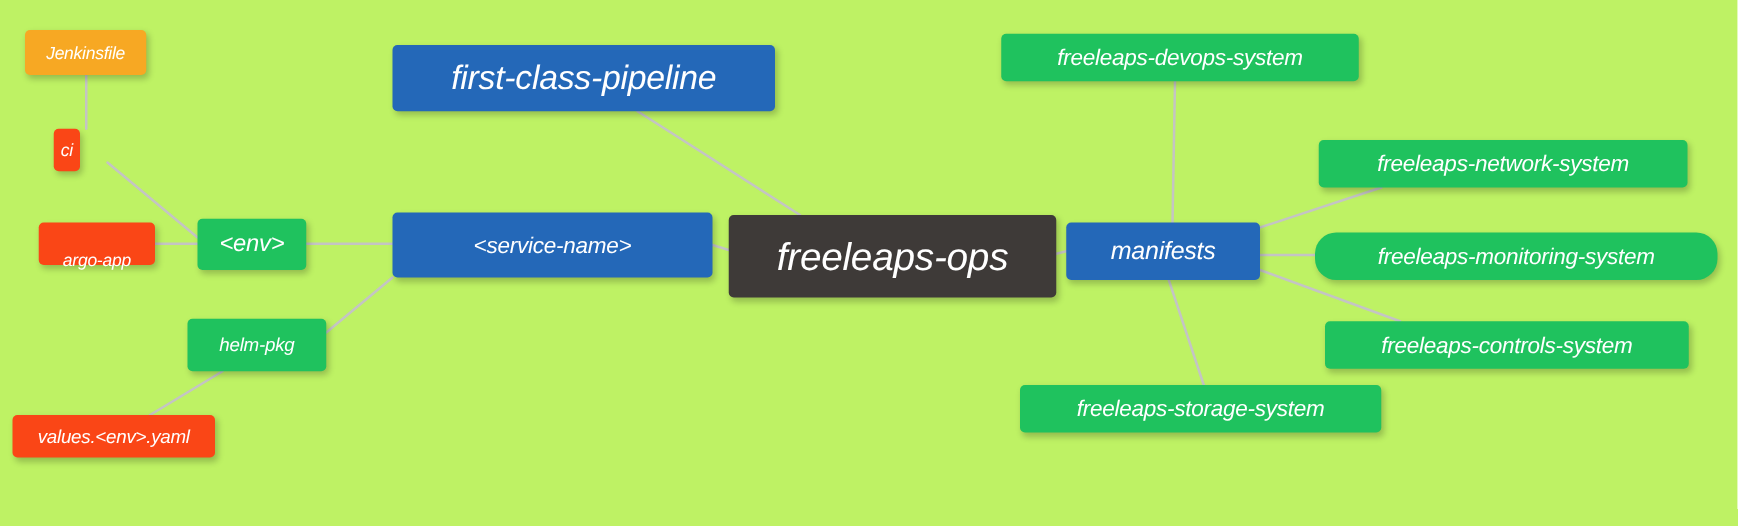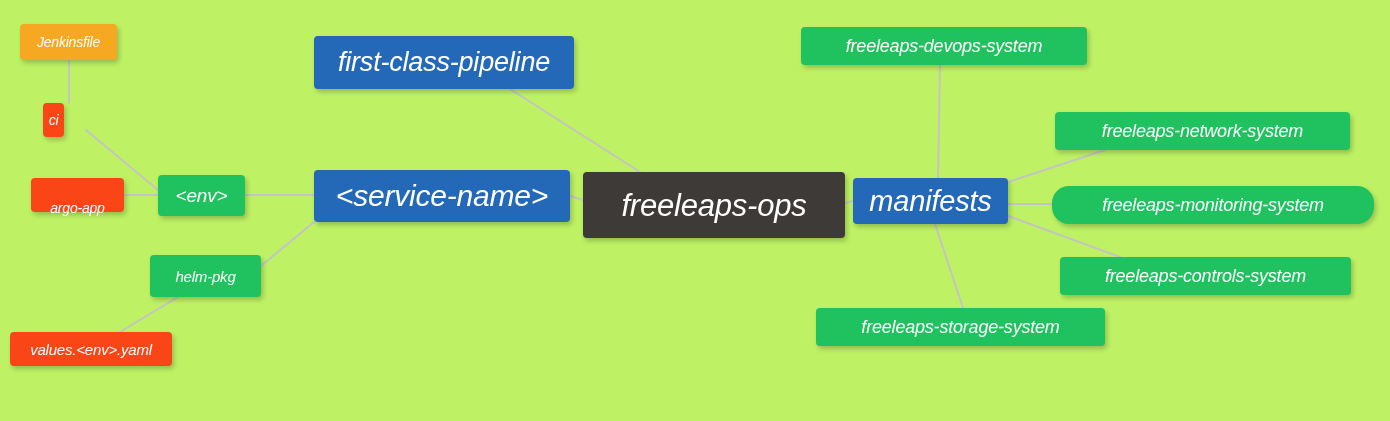--- a/index.html
+++ b/index.html
@@ -82,31 +82,31 @@
       </div>
       <div class="node n-green" style="left: 158px; top: 175px; width: 87px; height: 41px;">
         <span class="node-label" style="font-size: 19px;">&lt;env&gt;</span>
       </div>
       <div class="node n-green" style="left: 150px; top: 255px; width: 111px; height: 42px;">
         <span class="node-label" style="font-size: 15px;">helm-pkg</span>
       </div>
       <div class="node n-red" style="left: 10px; top: 332px; width: 162px; height: 34px;">
         <span class="node-label" style="font-size: 15px;">values.&lt;env&gt;.yaml</span>
       </div>
-      <div class="node n-blue" style="left: 314px; top: 36px; width: 260px; height: 53px;">
+      <div class="node n-blue" style="left: 314px; top: 36px; width: 306px; height: 53px;">
         <span class="node-label" style="font-size: 27px;">first-class-pipeline</span>
       </div>
       <div class="node n-blue" style="left: 314px; top: 170px; width: 256px; height: 52px;">
-        <span class="node-label" style="font-size: 30px;">&lt;service-name&gt;</span>
+        <span class="node-label" style="font-size: 18px;">&lt;service-name&gt;</span>
       </div>
       <div class="node n-root" style="left: 583px; top: 172px; width: 262px; height: 66px;">
         <span class="node-label" style="font-size: 31px;">freeleaps-ops</span>
       </div>
       <div class="node n-blue" style="left: 853px; top: 178px; width: 155px; height: 46px;">
-        <span class="node-label" style="font-size: 29px;">manifests</span>
+        <span class="node-label" style="font-size: 20px;">manifests</span>
       </div>
       <div class="node n-green" style="left: 801px; top: 27px; width: 286px; height: 38px;">
         <span class="node-label" style="font-size: 18px;">freeleaps-devops-system</span>
       </div>
       <div class="node n-green" style="left: 1055px; top: 112px; width: 295px; height: 38px;">
         <span class="node-label" style="font-size: 18px;">freeleaps-network-system</span>
       </div>
       <div class="node n-green" style="left: 1052px; top: 186px; width: 322px; height: 38px; border-radius: 17px;">
         <span class="node-label" style="font-size: 18px;">freeleaps-monitoring-system</span>
       </div>

